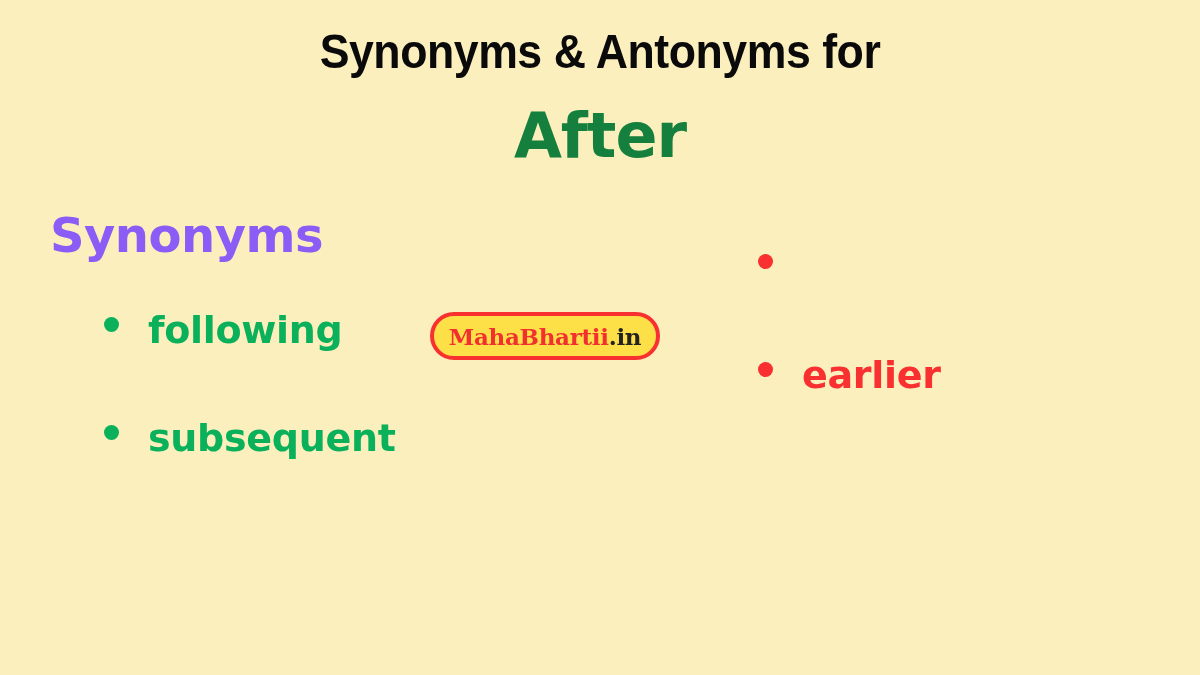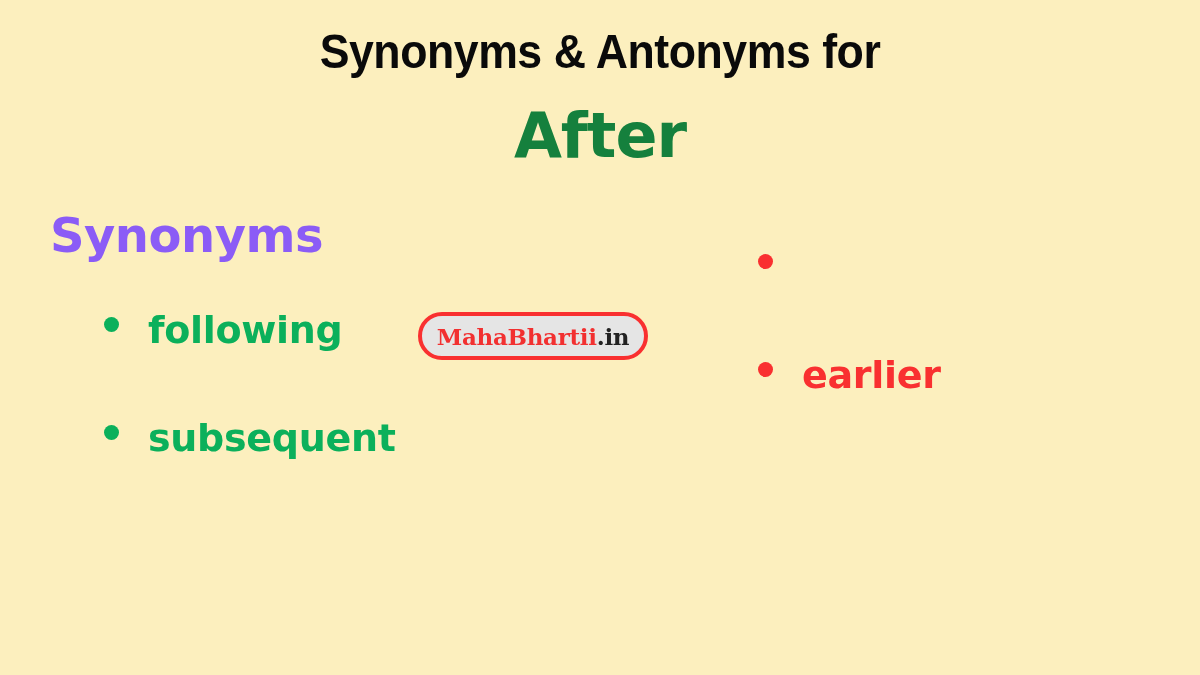--- a/index.html
+++ b/index.html
@@ -130,26 +130,26 @@
   .col-syn .word-item .bullet { background: #0BB05B; }
 
   .col-ant .word-item { color: #F93030; }
   .col-ant .word-item .bullet { background: #F93030; }
 
   .word-label { display: inline-block; vertical-align: top; }
 
   
   .watermark {
     position: absolute;
-    left: 418px;
+    left: 430px;
     top: 312px;
     width: 230px;
     height: 48px;
     box-sizing: border-box;
-    background: #e5e5e5;
+    background: #fde047;
     border: 4px solid #F93030;
     border-radius: 26px;
     display: flex;
     align-items: center;
     justify-content: center;
   }
 
   .watermark-text {
     font-family: "DejaVu Serif", serif;
     font-size: 23px;

